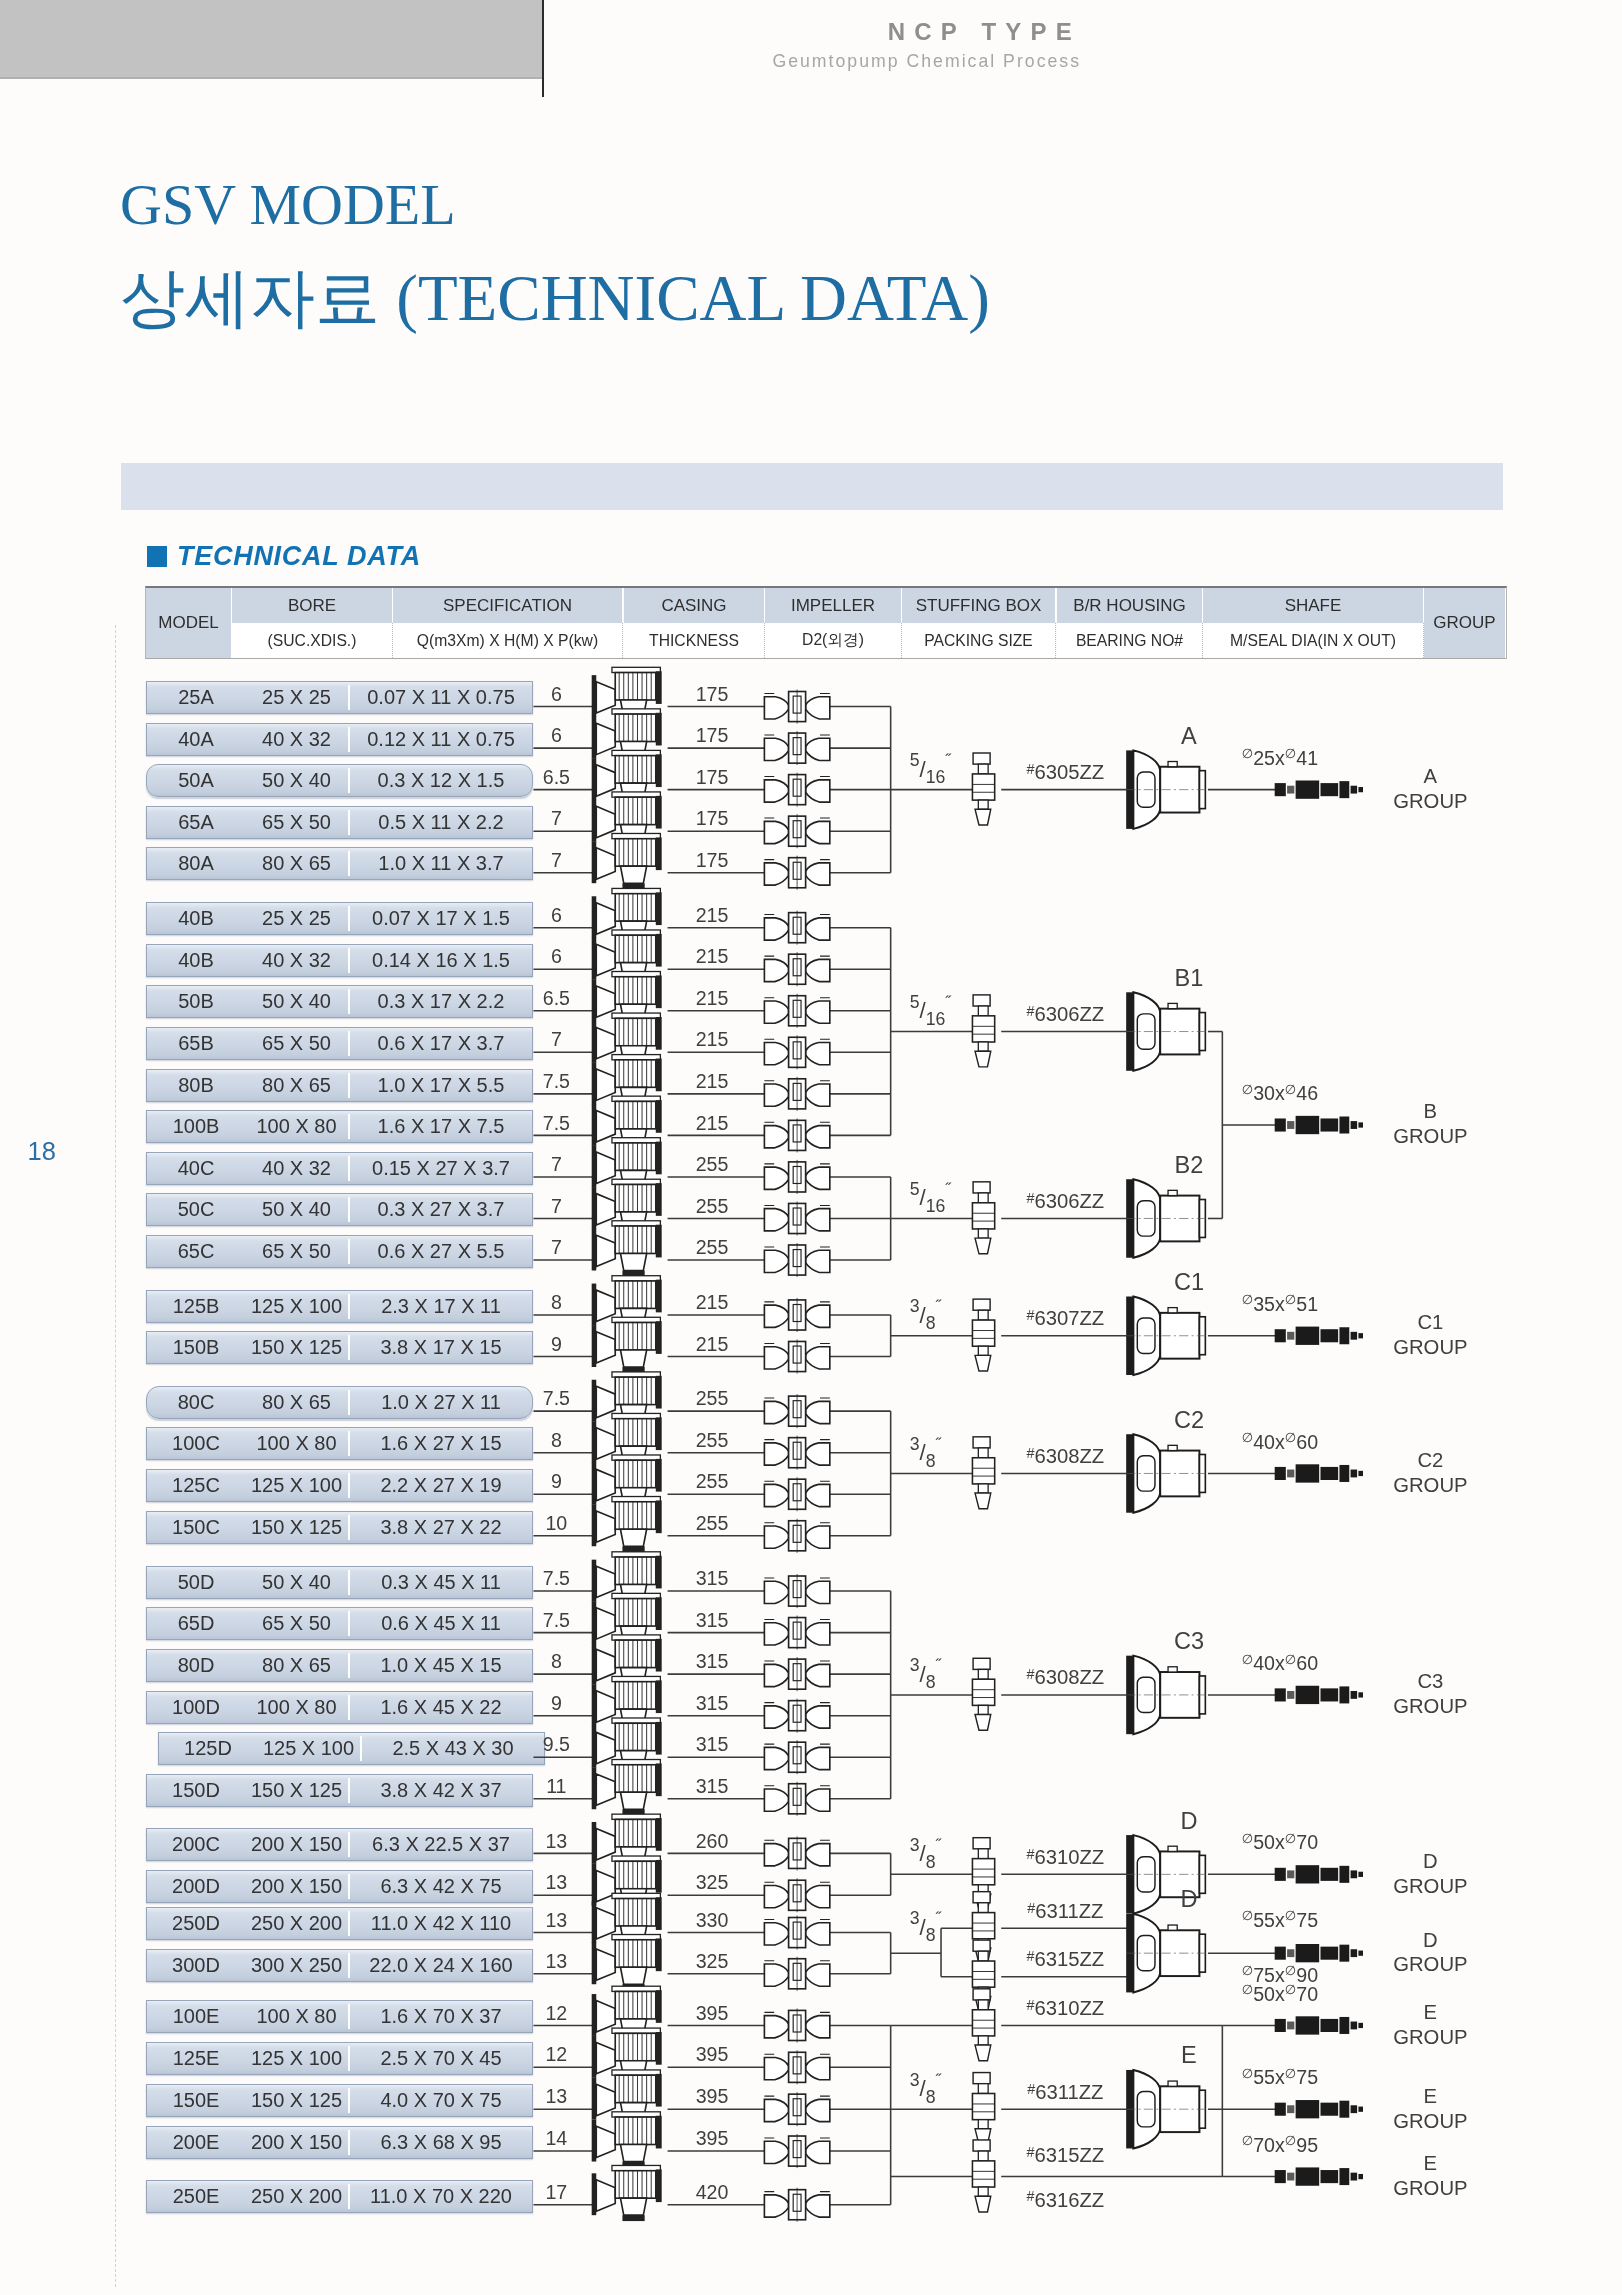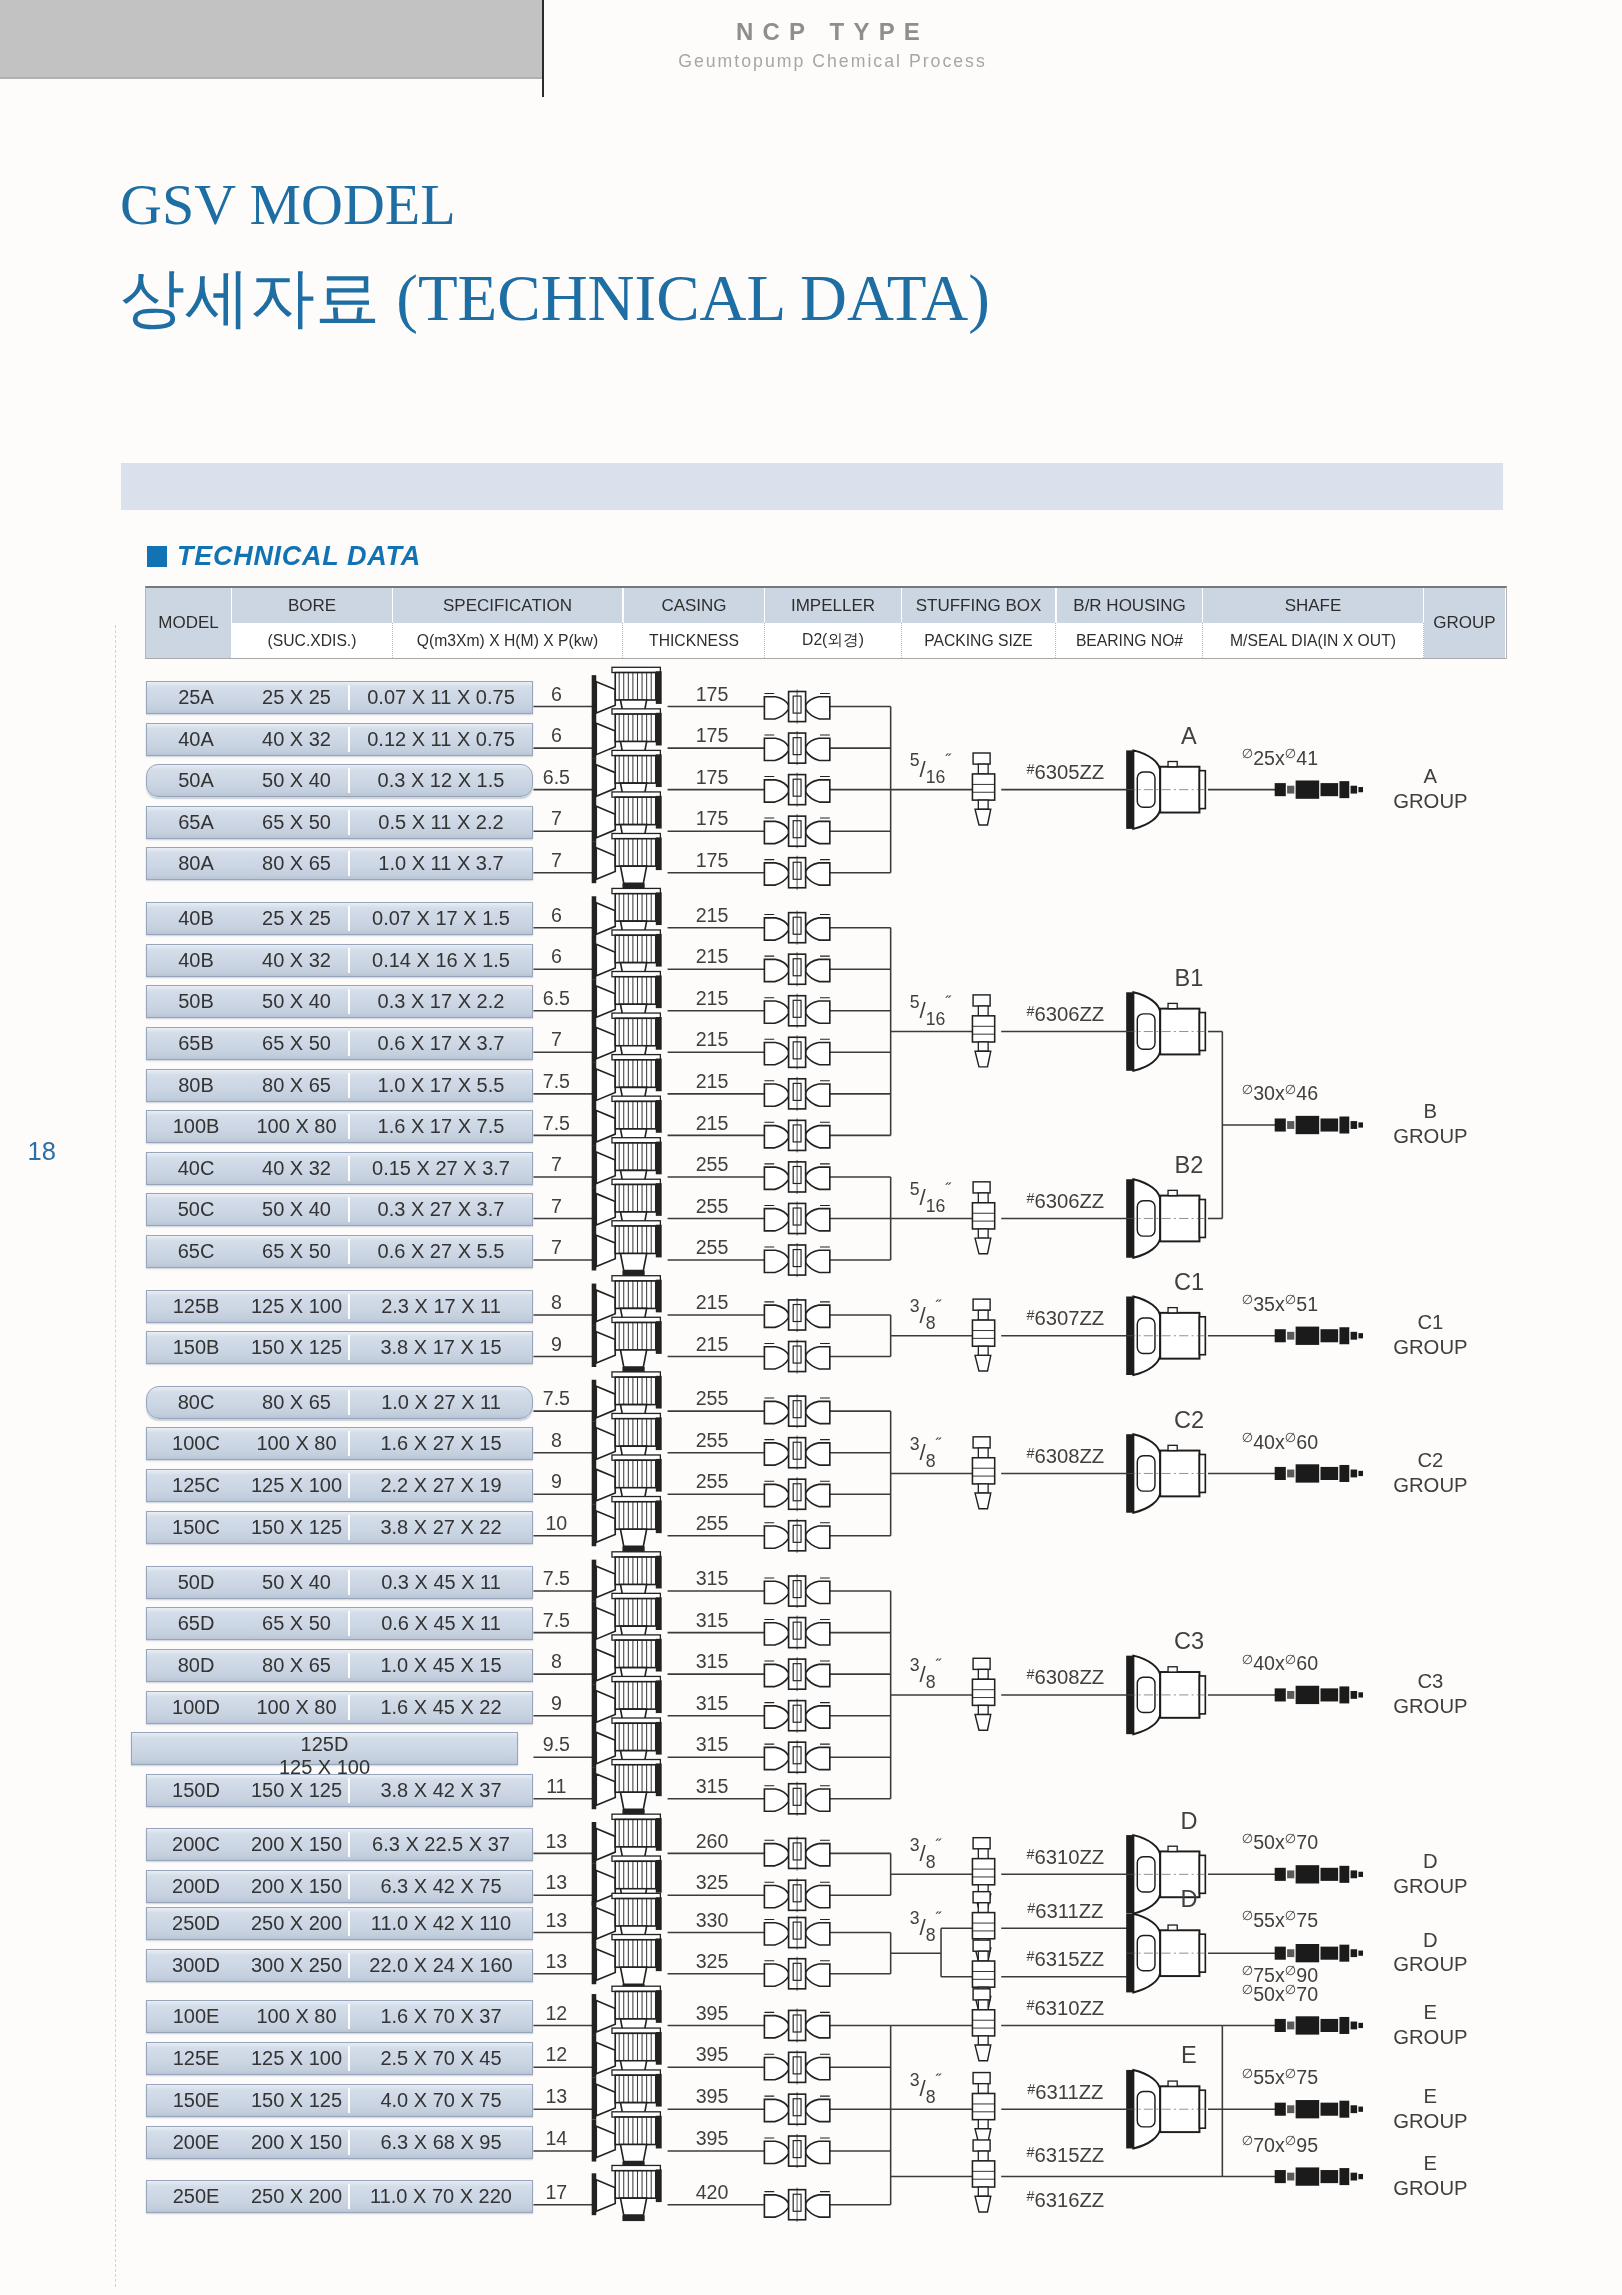--- a/index.html
+++ b/index.html
@@ -1,20 +1,20 @@
 <!DOCTYPE html>
 <html style="font-size:10.5px"><head>
 <meta charset="utf-8">
 <style>
   html,body{margin:0;padding:0;background:#e9e9e9;}
   .page{position:relative;width:1623px;height:2295px;background:#fdfcfb;overflow:hidden;
         font-family:"Liberation Sans",sans-serif;color:#333;}
   .gray-box{position:absolute;left:0;top:0;width:542px;height:77px;background:#c2c2c2;border-bottom:2px solid #b0b0b0;}
   .vrule{position:absolute;left:542px;top:0;width:2px;height:97px;background:#2b2b2b;}
-  .brand{position:absolute;left:544px;top:18.3px;width:537px;text-align:center;margin-left:20px;}
+  .brand{position:absolute;left:544px;top:18.3px;width:537px;text-align:right;}
   .brand-title{font-size:24px;font-weight:bold;letter-spacing:9.2px;color:#8e8e8e;}
   .brand-sub{font-size:17.7px;letter-spacing:2px;color:#a6a6a6;margin-top:5.2px;}
   .title1{position:absolute;left:120px;top:171px;font-family:"Liberation Serif",serif;font-size:58px;color:#1e6da3;}
   .title2{position:absolute;left:120px;top:254px;font-family:"Liberation Serif",serif;font-size:65px;color:#1e6da3;}
   .band{position:absolute;left:121px;top:463px;width:1382px;height:47px;background:#dbe1ec;}
   .sect{position:absolute;left:147px;top:541px;display:flex;align-items:center;gap:10.5px;}
   .sect .sq{width:19.6px;height:21px;background:#1273b4;}
   .sect .txt{font-size:27px;font-style:italic;font-weight:bold;color:#1273b4;letter-spacing:0.7px;}
   #thead{position:absolute;left:145px;top:586px;width:1360px;height:70px;
          border-top:2.6px solid #787878;border-bottom:1.3px solid #a9a9a9;border-left:0.7px solid #b5b5b5;border-right:0.7px solid #b5b5b5;box-sizing:content-box;}
@@ -228,21 +228,21 @@
         <span class="b">80 X 65</span>
         <span class="dv"></span>
         <span class="s">1.0 X 45 X 15</span>
       </div>
       <div class="rowbox" style="left: 146px; top: 1691px;">
         <span class="m">100D</span>
         <span class="b">100 X 80</span>
         <span class="dv"></span>
         <span class="s">1.6 X 45 X 22</span>
       </div>
-      <div class="rowbox" style="left: 131px; top: 1732px; flex-direction: column;">
+      <div class="rowbox" style="left: 158px; top: 1732px;">
         <span class="m">125D</span>
         <span class="b">125 X 100</span>
         <span class="dv"></span>
         <span class="s">2.5 X 43 X 30</span>
       </div>
       <div class="rowbox" style="left: 146px; top: 1774px;">
         <span class="m">150D</span>
         <span class="b">150 X 125</span>
         <span class="dv"></span>
         <span class="s">3.8 X 42 X 37</span>

